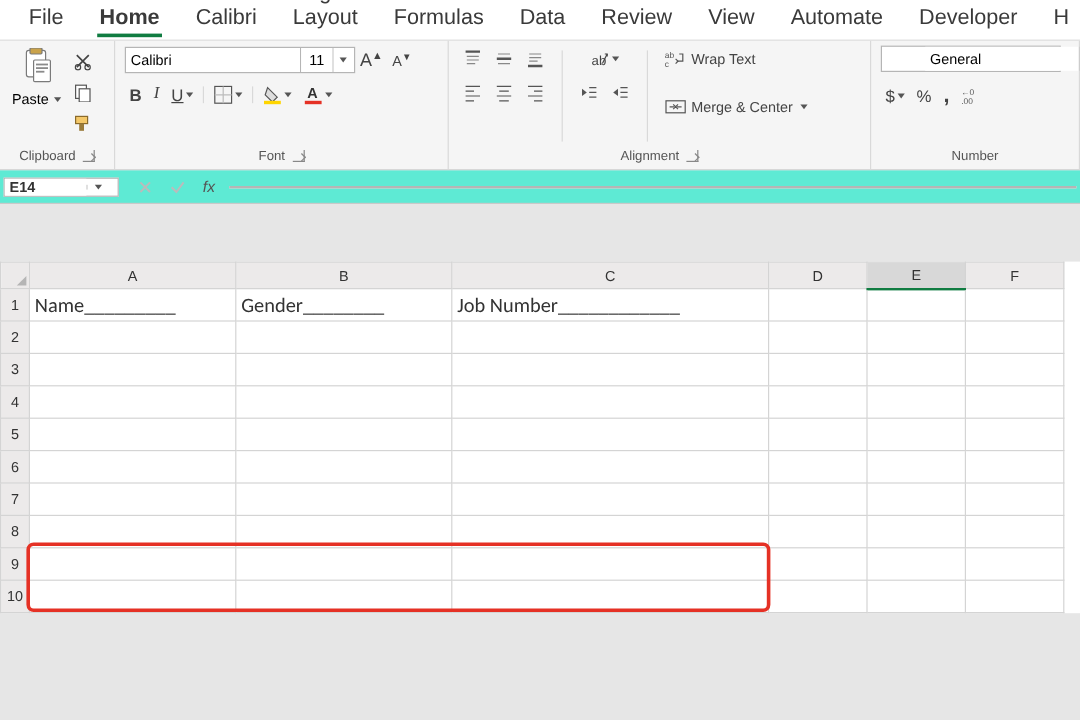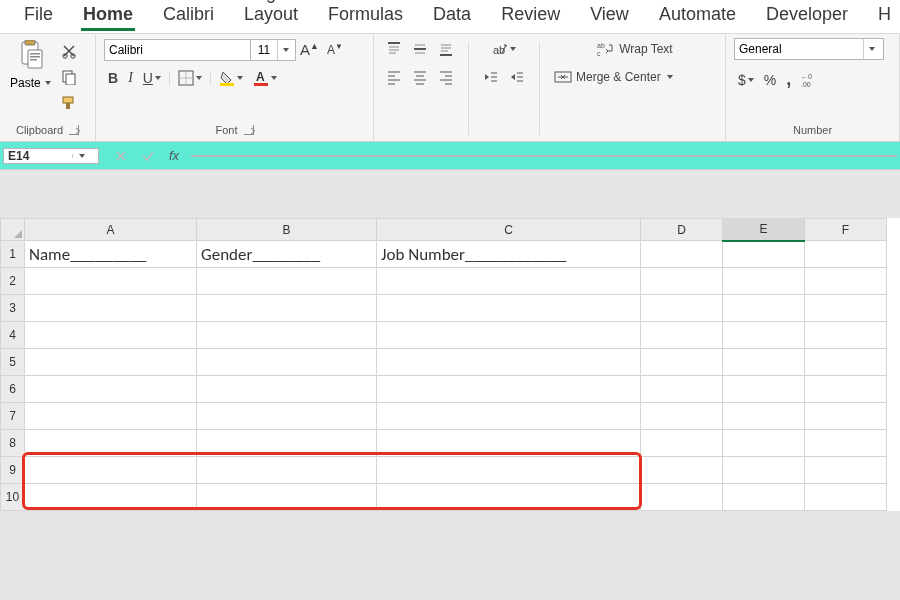--- a/index.html
+++ b/index.html
@@ -268,47 +268,51 @@
               <svg width="16" height="16">
                 <path d="M2 8 L6 5 L6 11 Z" fill="#555"></path>
                 <line x1="8" y1="4" x2="14" y2="4" stroke="#555"></line>
                 <line x1="8" y1="8" x2="14" y2="8" stroke="#555"></line>
                 <line x1="8" y1="12" x2="14" y2="12" stroke="#555"></line>
               </svg>
             </div>
         </div>
       </div>
       <div class="vsep"></div>
-      <div class="stack" style="gap:6px;align-items:flex-end">
+      <div class="stack" style="gap:18px;align-items:flex-start">
         <div class="btn row" style="gap:4px">
           <svg width="18" height="16">
               <text x="0" y="7" font-size="7" fill="#555">ab</text>
               <path d="M12 4 h3 v6 h-5" fill="none" stroke="#555"></path>
               <path d="M9 8 l2 2 l-2 2" fill="none" stroke="#555"></path>
               <text x="0" y="15" font-size="7" fill="#555">c</text>
             </svg>
           <span style="font-size:12px">Wrap Text</span>
         </div>
         <div class="btn row" style="gap:4px">
           <svg width="18" height="16">
               <rect x="1" y="3" width="16" height="10" fill="none" stroke="#555"></rect>
               <path d="M4 8 h4 M10 8 h4" stroke="#555"></path>
               <path d="M7 6 l2 2 l-2 2 M11 6 l-2 2 l2 2" fill="none" stroke="#555"></path>
             </svg>
           <span style="font-size:12px">Merge &amp; Center</span>
           <span class="caret"></span>
         </div>
       </div>
     </div>
+    <div class="group-label">
+        <span>Alignment</span>
+        <span class="dlaunch"></span>
+      </div>
   </div>
 
   <div class="group" style="flex:1">
     <div class="group-body" style="flex-direction:column;gap:6px;width:100%">
       <div class="combo" style="width:150px">
-        <input style="width: 128px;" value="General">
+        <input style="width: 128px; margin-left: 36px;" value="General">
         <div class="cbtn">
             <span class="caret"></span>
           </div>
       </div>
       <div class="row" style="gap:2px">
         <div class="btn">
             <span style="font-size:14px">$</span>
             <span class="caret"></span>
           </div>
         <div class="btn">

